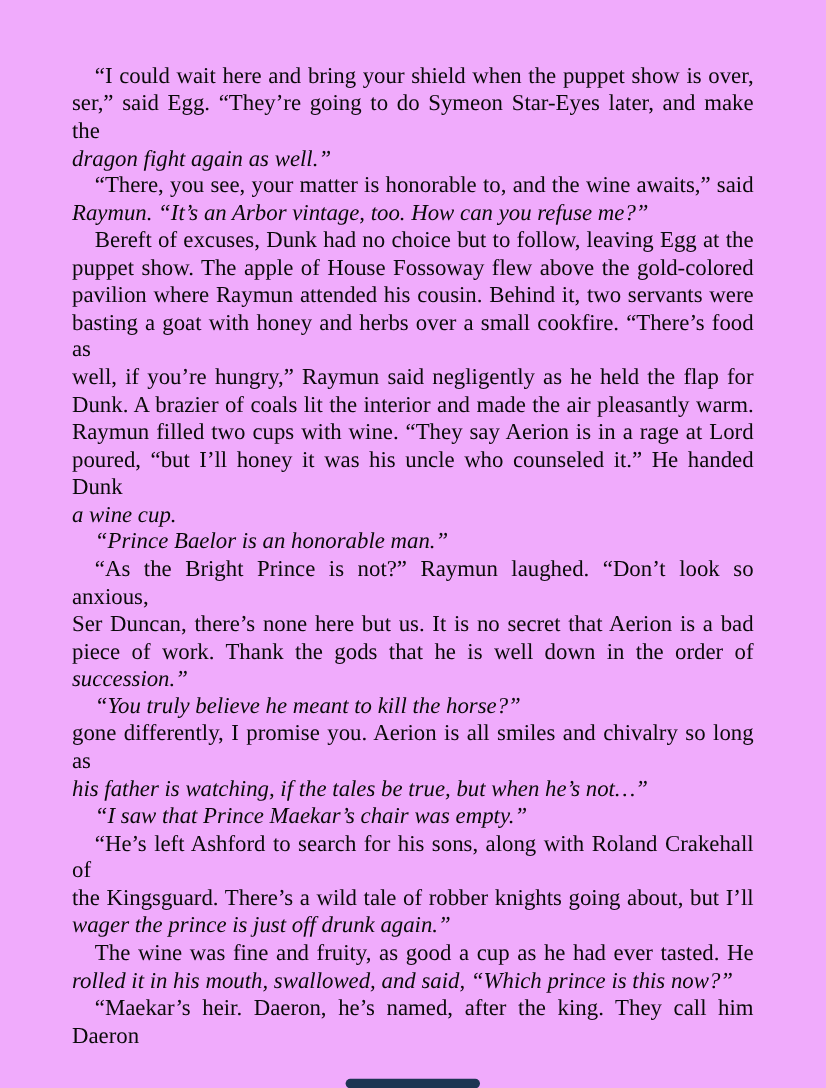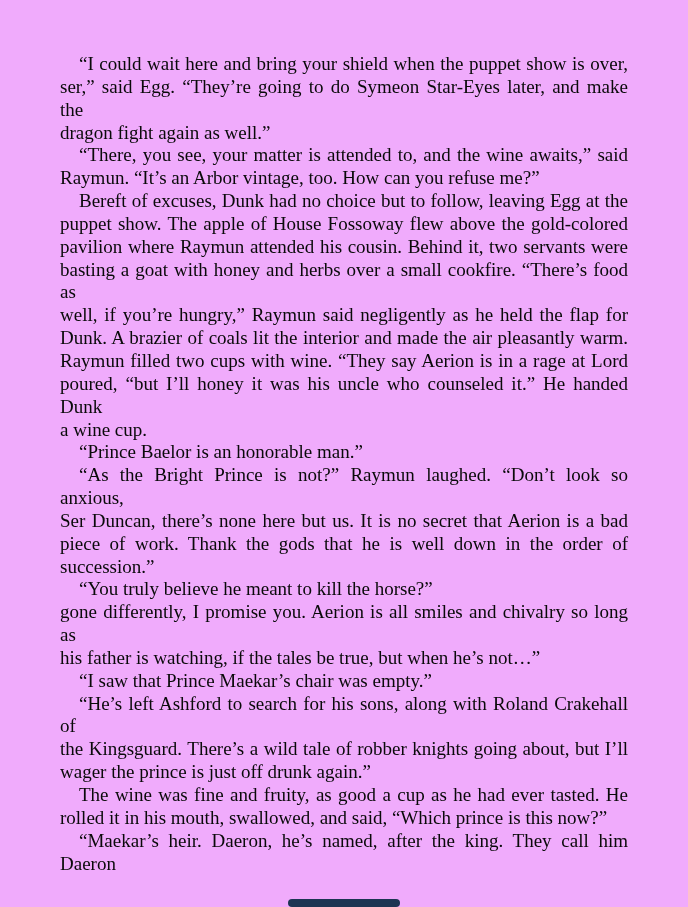--- a/index.html
+++ b/index.html
@@ -38,20 +38,21 @@
     text-align: justify;
     text-align-last: justify;
     white-space: normal;
   }
   .line.lfirst {
     text-indent: 19px;
   }
   .line.llast {
     text-align: center;
     text-align-last: left;
+    font-style: italic;
   }
   .home-indicator {
     position: absolute;
     left: 50%;
     transform: translateX(-50%);
     bottom: 0;
     width: 112px;
     height: 8px;
     border-radius: 4px;
     background: #1c3553;
@@ -61,21 +62,21 @@
 <body style="background: rgb(255, 255, 255);">
 
 <div class="page">
   <div class="text-block" style="color: rgb(10, 10, 10);">
       <div class="para">
         <div class="line lfirst">“I could wait here and bring your shield when the puppet show is over,</div>
         <div class="line">ser,” said Egg. “They’re going to do Symeon Star-Eyes later, and make the</div>
         <div class="line llast">dragon fight again as well.”</div>
       </div>
       <div class="para">
-        <div class="line lfirst">“There, you see, your matter is attended to, and the wine awaits,” said</div>
+        <div class="line lfirst">“There, you see, your matter is honorable to, and the wine awaits,” said</div>
         <div class="line llast">Raymun. “It’s an Arbor vintage, too. How can you refuse me?”</div>
       </div>
       <div class="para">
         <div class="line lfirst">Bereft of excuses, Dunk had no choice but to follow, leaving Egg at the</div>
         <div class="line">puppet show. The apple of House Fossoway flew above the gold-colored</div>
         <div class="line">pavilion where Raymun attended his cousin. Behind it, two servants were</div>
         <div class="line">basting a goat with honey and herbs over a small cookfire. “There’s food as</div>
         <div class="line">well, if you’re hungry,” Raymun said negligently as he held the flap for</div>
         <div class="line">Dunk. A brazier of coals lit the interior and made the air pleasantly warm.</div>
         <div class="line">Raymun filled two cups with wine. “They say Aerion is in a rage at Lord</div>

